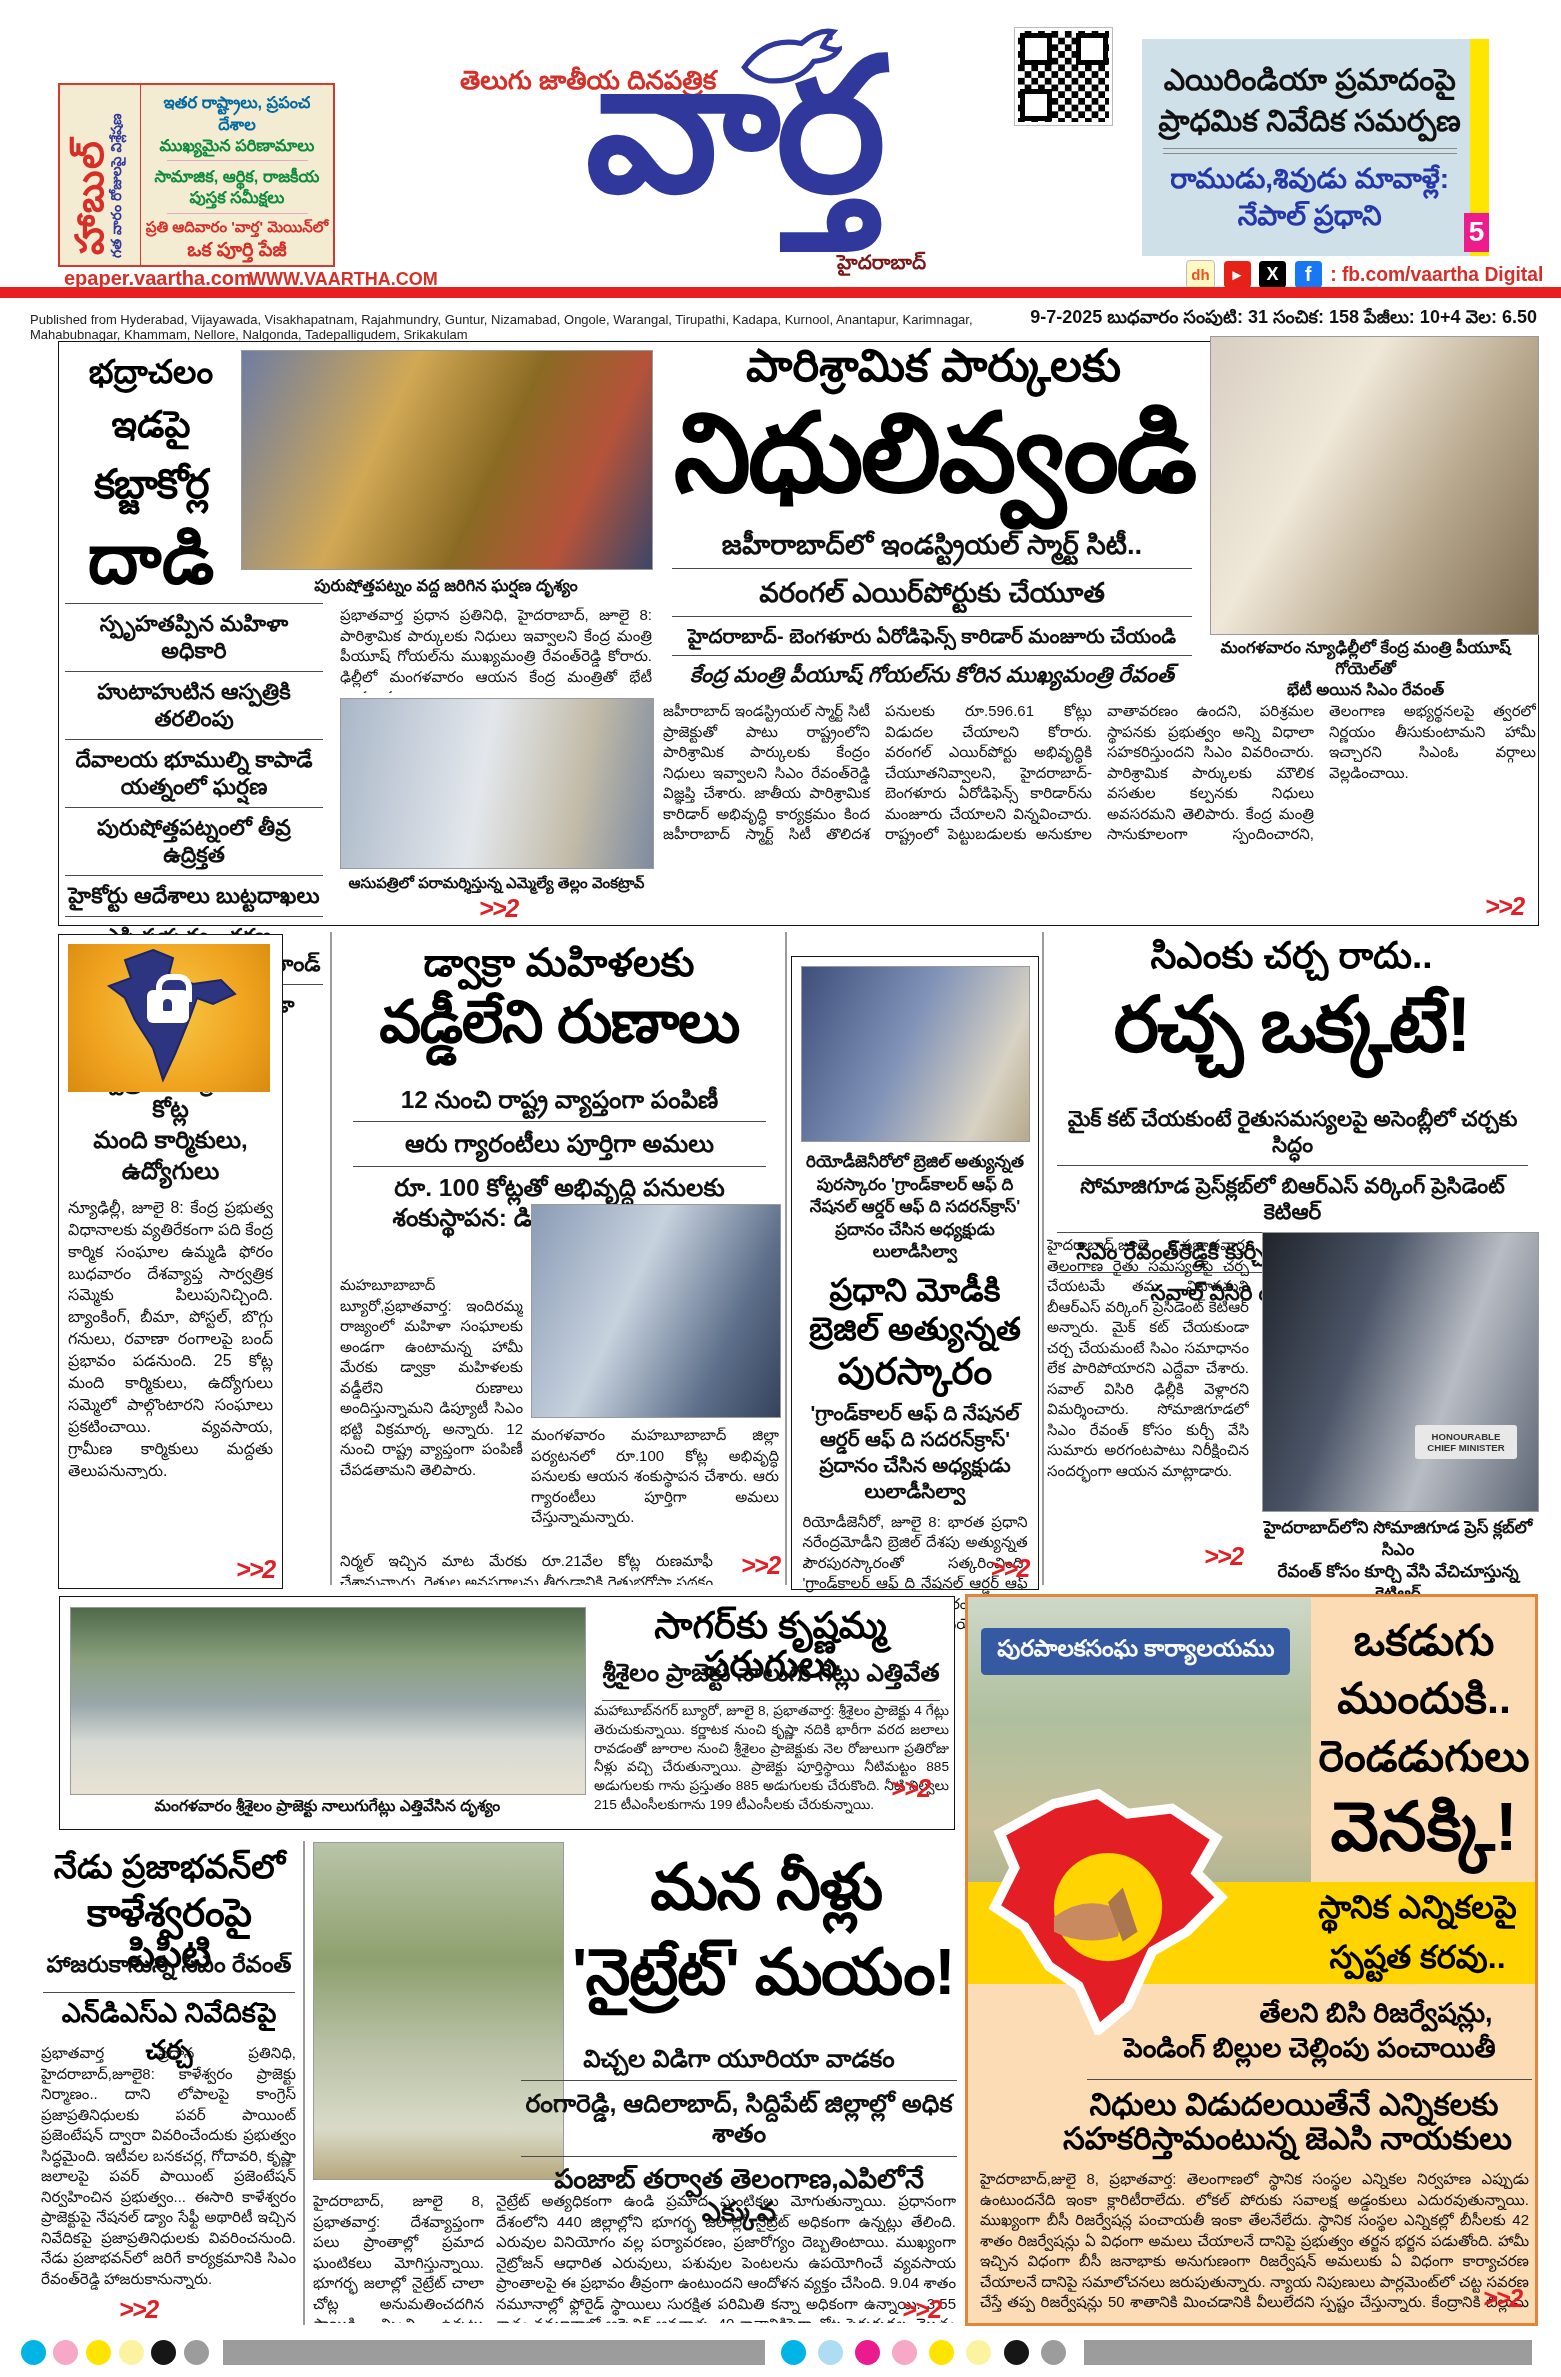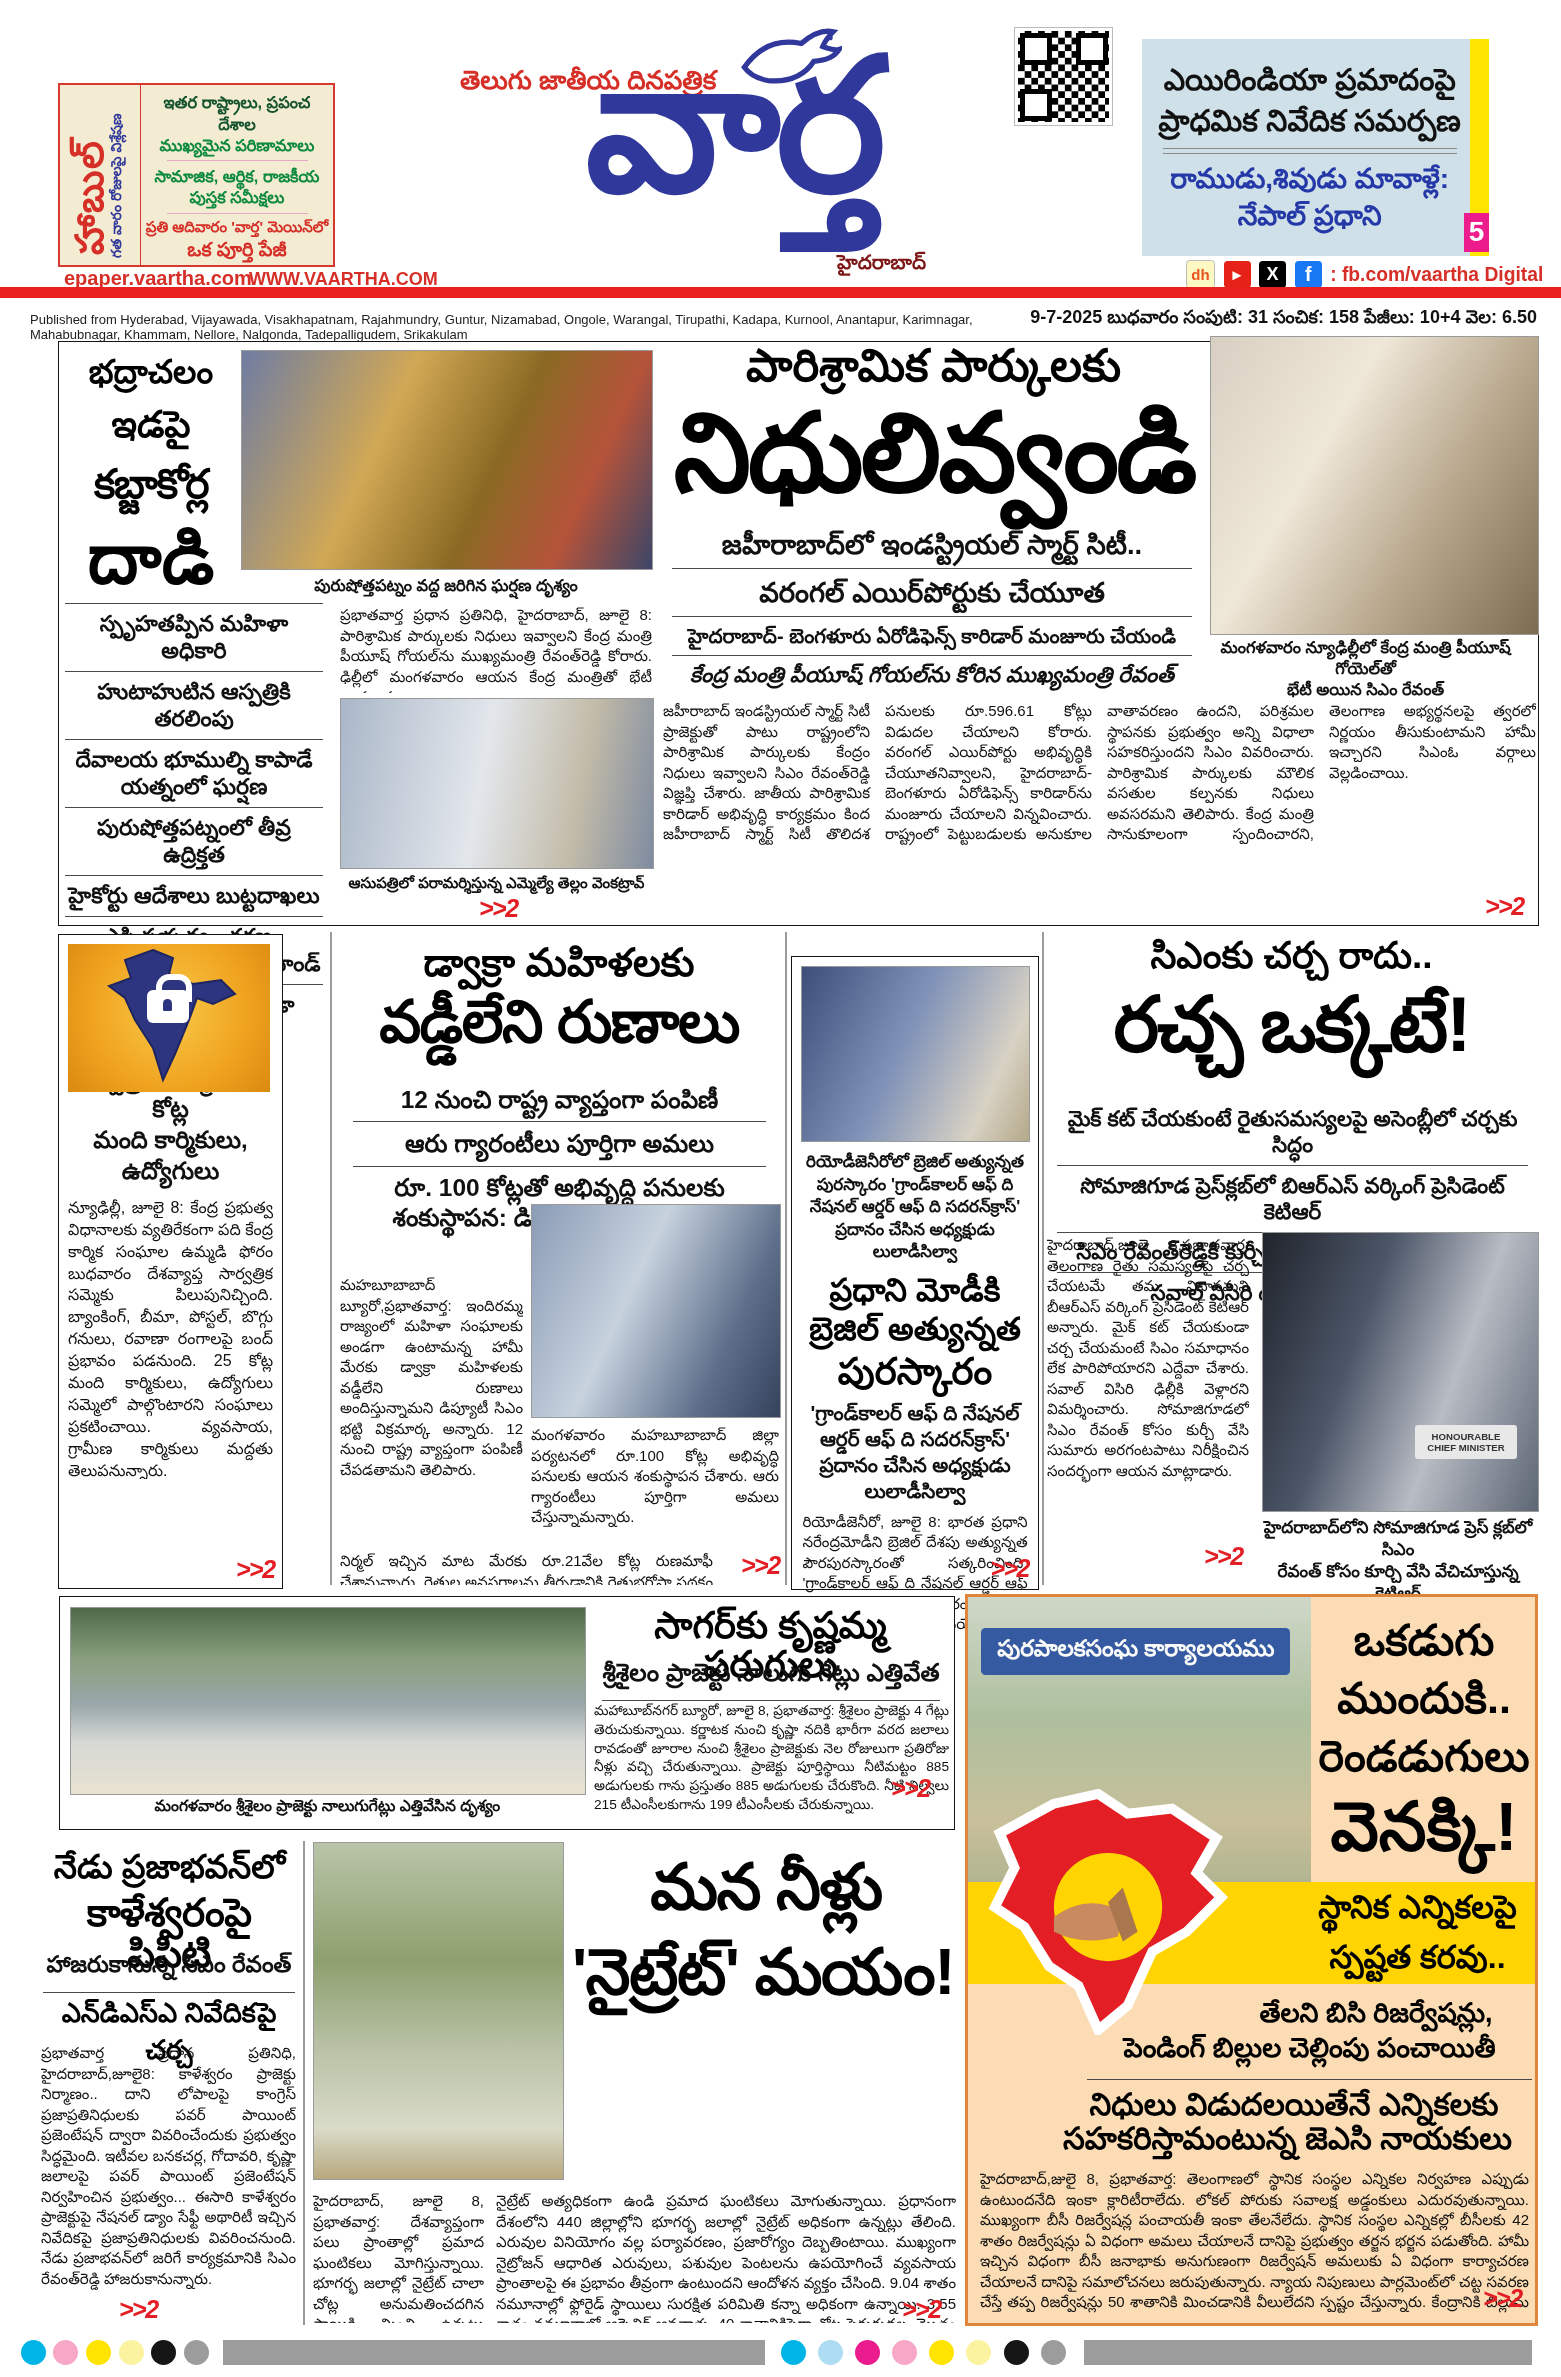--- a/index.html
+++ b/index.html
@@ -29,21 +29,21 @@
 <div class="page">
 
   <div class="ab" style="left:0;top:0;width:1562px;height:338px;">
 
     <div class="ab" style="left:58px;top:83px;width:273px;height:180px;background:#f3ecd2;border:2.2px solid #d63a2f;display:flex;">
       <div style="width:80px;position:relative;border-right:1.5px solid #d63a2f;overflow:hidden;">
         <div class="ab" style="left:3px;top:7.4px;writing-mode:vertical-rl;transform:rotate(180deg);font-size:39px;font-weight:900;color:#d62f28;letter-spacing:1.5px;height:163px;">హాబుల్</div>
         <div class="ab" style="left:46px;top:4.5px;writing-mode:vertical-rl;transform:rotate(180deg);font-size:14px;font-weight:bold;color:#31389b;height:168px;">గత వారం రోజులపై విశ్లేషణ</div>
       </div>
       <div style="flex:1;padding:7.4px 4.5px;text-align:center;">
-        <div style="color:#14532d;font-weight:900;font-size:16.3px;line-height:1.3;">ఇతర రాష్ట్రాలు, ప్రపంచ దేశాల</div>
+        <div style="color:#0369a1;font-weight:900;font-size:16.3px;line-height:1.3;">ఇతర రాష్ట్రాలు, ప్రపంచ దేశాల</div>
         <div style="color:#0e8a3e;font-weight:900;font-size:16.3px;line-height:1.3;">ముఖ్యమైన పరిణామాలు</div>
         <div style="border-top:1.5px solid #e7a8c4;margin:4.5px 21px;"></div>
         <div style="color:#0e8a3e;font-weight:900;font-size:16.3px;line-height:1.3;">సామాజిక, ఆర్థిక, రాజకీయ</div>
         <div style="color:#0e8a3e;font-weight:900;font-size:16.3px;line-height:1.3;">పుస్తక సమీక్షలు</div>
         <div style="border-top:1.5px solid #e7a8c4;margin:4.5px 21px;"></div>
         <div style="color:#d62f28;font-weight:bold;font-size:15px;">ప్రతి ఆదివారం 'వార్త' మెయిన్‌లో</div>
         <div style="color:#d62f28;font-weight:900;font-size:19.3px;">ఒక పూర్తి పేజీ</div>
       </div>
     </div>
 
@@ -217,20 +217,25 @@
   <div class="ab ctr hl" style="left:40px;top:1893px;width:258px;font-size:39px;letter-spacing:-0.7px;">కాళేశ్వరంపై పిపిటి</div>
   <div class="ab ctr b" style="left:43px;top:1951px;width:252px;font-size:23px;border-bottom:1.5px solid #4a4a4a;padding-bottom:9px;">హాజరుకానున్న సిఎం రేవంత్</div>
   <div class="ab ctr blk" style="left:43px;top:1998px;width:252px;font-size:27px;">ఎన్‌డిఎస్‌ఎ నివేదికపై చర్చ</div>
   <div class="ab bodytxt" style="left:41px;top:2043px;width:255px;height:249px;font-size:15px;">ప్రభాతవార్త ప్రధాన ప్రతినిధి, హైదరాబాద్,జూలై8: కాళేశ్వరం ప్రాజెక్టు నిర్మాణం.. దాని లోపాలపై కాంగ్రెస్ ప్రజాప్రతినిధులకు పవర్ పాయింట్ ప్రజెంటేషన్ ద్వారా వివరించేందుకు ప్రభుత్వం సిద్ధమైంది. ఇటీవల బనకచర్ల, గోదావరి, కృష్ణా జలాలపై పవర్ పాయింట్ ప్రజెంటేషన్ నిర్వహించిన ప్రభుత్వం... ఈసారి కాళేశ్వరం ప్రాజెక్టుపై నేషనల్ డ్యాం సేఫ్టీ అథారిటీ ఇచ్చిన నివేదికపై ప్రజాప్రతినిధులకు వివరించనుంది. నేడు ప్రజాభవన్‌లో జరిగే కార్యక్రమానికి సిఎం రేవంత్‌రెడ్డి హాజరుకానున్నారు.</div>
   <div class="ab jump" style="left:119px;top:2295px;">&gt;&gt;2</div>
   <div class="ab vrule" style="left:303px;top:1841px;height:484px;"></div>
 
   <div class="ab photo" style="left:313px;top:1842px;width:249px;height:336px;background:linear-gradient(180deg,#b9c4a8 0%,#8ea06e 35%,#b7c0a4 60%,#d9dbc8 85%,#b8a87e 100%);"></div>
   <div class="ab ctr hl" style="left:575px;top:1854px;width:382px;font-size:64px;letter-spacing:-1.5px;">మన నీళ్లు</div>
   <div class="ab ctr hl" style="left:568px;top:1939px;width:390px;font-size:64px;letter-spacing:-1.5px;">'నైట్రేట్' మయం!</div>
+  <div class="ab" style="left:521px;top:2037px;width:436px;">
+    <div class="subrow" style="font-size:24.5px;">విచ్చల విడిగా యూరియా వాడకం</div>
+    <div class="subrow" style="font-size:25px;">రంగారెడ్డి, ఆదిలాబాద్, సిద్దిపేట్ జిల్లాల్లో అధిక శాతం</div>
+    <div class="subrow" style="font-size:27px;">పంజాబ్ తర్వాత తెలంగాణ,ఎపిలోనే ఎక్కువ</div>
+  </div>
   <div class="ab bodytxt" style="left:313px;top:2191px;width:171px;height:132px;font-size:15px;">హైదరాబాద్, జూలై 8, ప్రభాతవార్త: దేశవ్యాప్తంగా పలు ప్రాంతాల్లో ప్రమాద ఘంటికలు మోగిస్తున్నాయి. భూగర్భ జలాల్లో నైట్రేట్ చాలా చోట్ల అనుమతించదగిన స్థాయికి మించి ఉన్నట్లు గుర్తించడం జరిగింది.</div>
   <div class="ab bodytxt" style="left:496px;top:2191px;width:460px;height:132px;font-size:15px;">నైట్రేట్ అత్యధికంగా ఉండి ప్రమాద ఘంటికలు మోగుతున్నాయి. ప్రధానంగా దేశంలోని 440 జిల్లాల్లోని భూగర్భ జలాల్లో నైట్రేట్ అధికంగా ఉన్నట్లు తేలింది. ఎరువుల వినియోగం వల్ల పర్యావరణం, ప్రజారోగ్యం దెబ్బతింటాయి. ముఖ్యంగా నైట్రోజన్ ఆధారిత ఎరువులు, పశువుల పెంటలను ఉపయోగించే వ్యవసాయ ప్రాంతాలపై ఈ ప్రభావం తీవ్రంగా ఉంటుందని ఆందోళన వ్యక్తం చేసింది. 9.04 శాతం నమూనాల్లో ఫ్లోరైడ్ స్థాయిలు సురక్షిత పరిమితి కన్నా అధికంగా ఉన్నాయి. 3.55 శాతం నమూనాల్లో ఆర్సెనిక్ ఆనవాళ్లు, 40 శాతానికిపైగా చోట్ల పెరుగుదల, మొత్తం నమూనాల్లో 35.74 శాతం..</div>
   <div class="ab jump" style="left:902px;top:2295px;">&gt;&gt;2</div>
 
   <div class="ab" style="left:965px;top:1594px;width:573px;height:732px;background:#fcdcb4;border:3px solid #e0853c;box-sizing:border-box;">
     <div class="ab photo" style="left:0;top:0;width:343px;height:347px;border:none;background:linear-gradient(180deg,#cfd8c8 0%,#aebf9e 35%,#c8c09a 65%,#9aa888 100%);">
       <div class="ab" style="left:13.4px;top:31px;width:303px;background:#2b52a0;color:#fff;font-size:23px;font-weight:bold;text-align:center;padding:7.4px 3px;border-radius:4.5px;opacity:.93;">పురపాలకసంఘ కార్యాలయము</div>
     </div>
     <div class="ab ctr" style="left:347px;top:21px;width:218px;">
       <div class="hl" style="font-size:43px;">ఒకడుగు</div>

